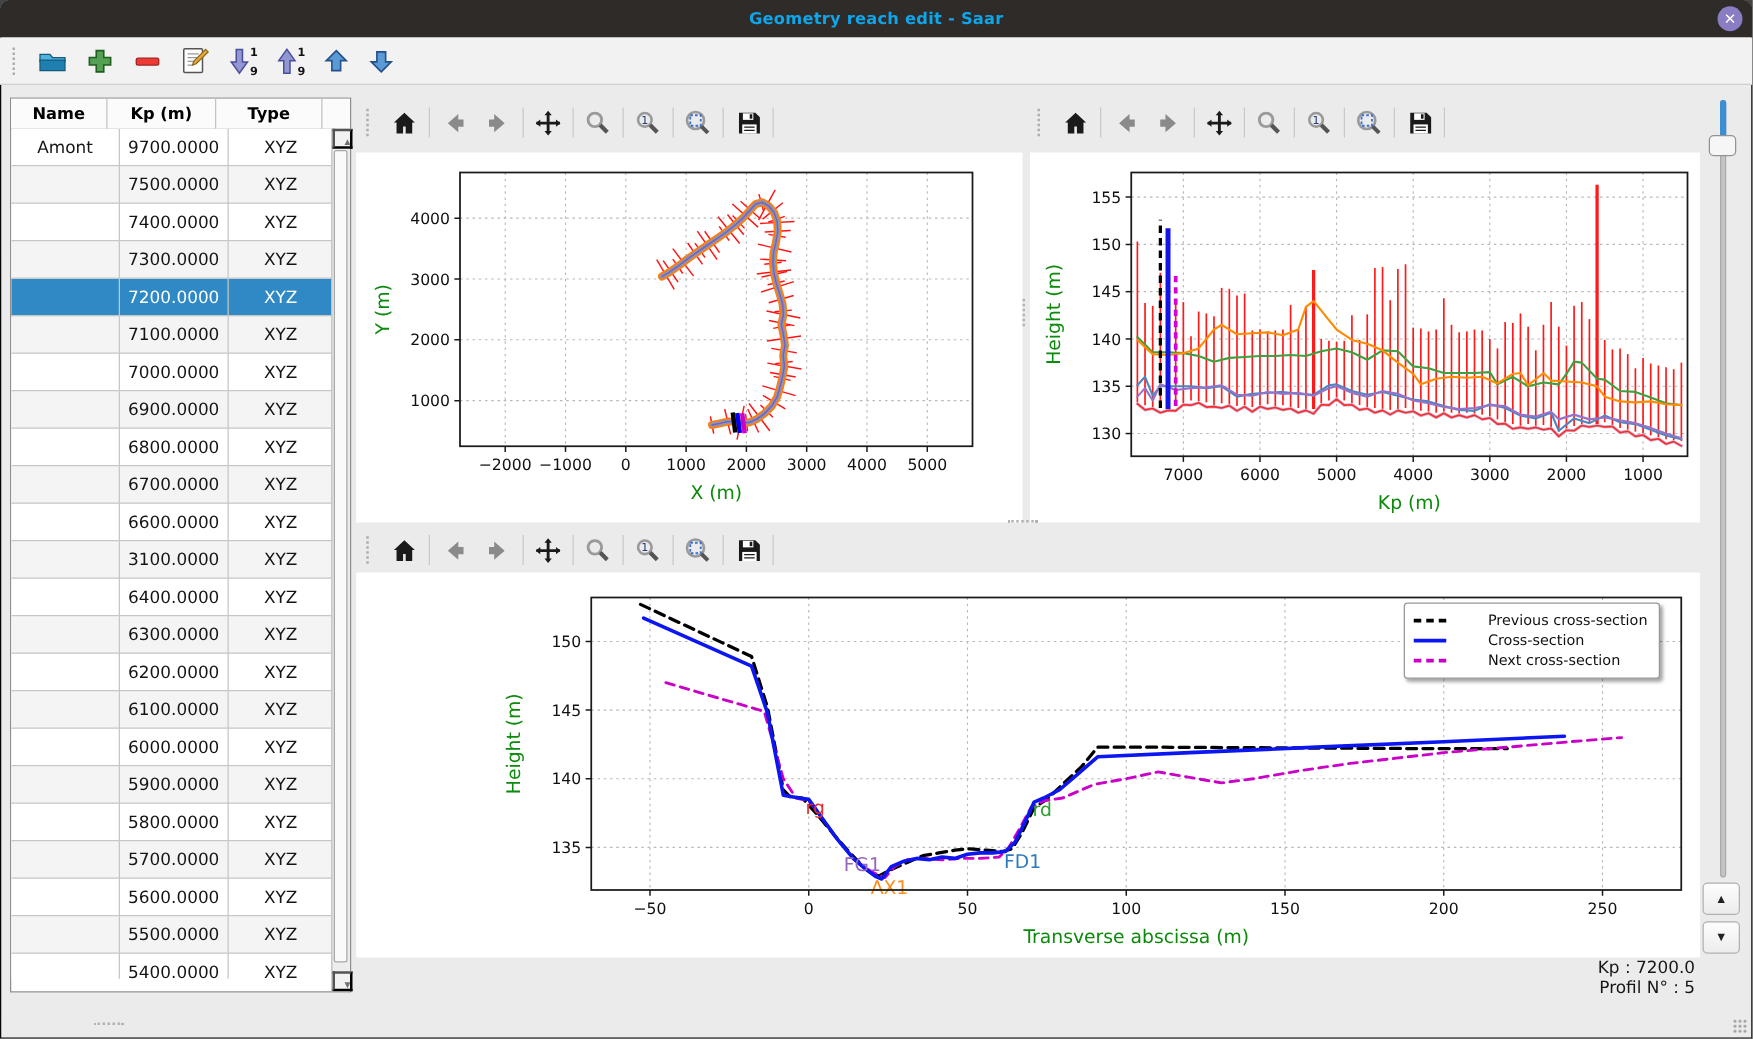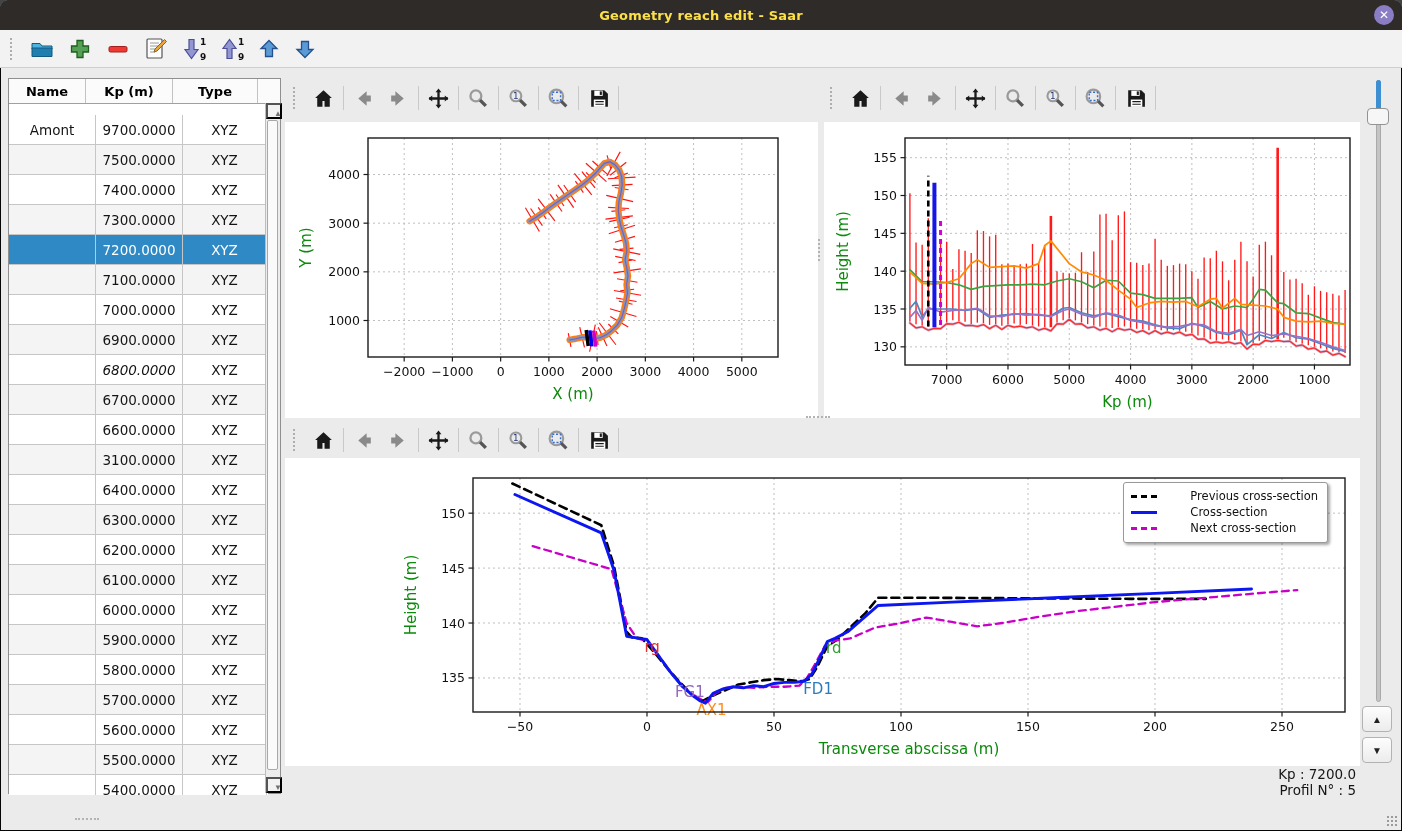--- a/index.html
+++ b/index.html
@@ -1,34 +1,34 @@
 <!DOCTYPE html>
 <html><head>
 <meta charset="utf-8">
 <style>
   html,body{margin:0;padding:0;background:#444;font-family:"DejaVu Sans","Liberation Sans",sans-serif;}
   #app-window{position:relative;width:1402px;height:831px;background:#ebebeb;border-radius:9px 9px 0 0;
     box-shadow:0 0 0 1px #050505 inset;overflow:hidden;}
   
   #title-bar{position:absolute;left:0;top:0;width:100%;height:30px;background:#2e2b29;border-radius:8px 8px 0 0;
     display:flex;align-items:center;justify-content:center;}
-  #title-text{color:#fde047;font-size:13px;font-weight:bold;letter-spacing:.2px;}
+  #title-text{color:#0ea5e9;font-size:13px;font-weight:bold;letter-spacing:.2px;}
   #close-btn{position:absolute;right:8px;top:5px;width:20px;height:20px;border-radius:50%;background:#8b7dc3;
     color:#fff;font-size:12px;line-height:20px;text-align:center;cursor:pointer;border:none;padding:0;}
   
   #app-toolbar{position:absolute;left:0;top:30px;width:100%;height:38px;background:#f2f2f2;border-bottom:1px solid #cfcfcf;
     display:flex;align-items:center;padding-left:8px;box-sizing:border-box;}
   .grip-v{width:4px;height:22px;border-left:2px dotted #aeaeae;margin:0 7px 0 2px;}
   .tb{background:transparent;border:none;padding:2px;margin:0 4px;cursor:pointer;line-height:0;}
   
   #table-panel{position:absolute;left:8px;top:78px;width:273px;height:716px;background:#fff;border:1px solid #8f8f8f;box-sizing:border-box;}
   #thead{display:flex;height:24px;background:#fbfbfb;border-bottom:1px solid #a0a0a0;font-weight:bold;font-size:13px;}
   .hc{display:flex;align-items:center;justify-content:center;border-right:1px solid #c2c2c2;box-sizing:border-box;}
   .c-name{width:77px;} .c-kp{width:87px;} .c-type{width:85px;border-right:1px solid #c2c2c2;}
-  #tbody{position:absolute;left:0;top:36px;width:259px;height:680px;overflow:hidden;}
+  #tbody{position:absolute;left:0;top:24px;width:259px;height:680px;overflow:hidden;}
   .trow{display:flex;height:30px;font-size:13.5px;color:#141414;background:#fff;}
   .trow.odd{background:#f4f4f4;}
   .trow.selected{background:#2f89c5;color:#fff;}
   .tcell{display:flex;align-items:center;justify-content:center;border-right:1px solid #c6c6c6;
     border-bottom:1px solid #c6c6c6;box-sizing:border-box;}
   
   #vscroll{position:absolute;right:0;top:24px;width:14px;height:690px;background:#ededed;border-left:1px solid #bdbdbd;}
   .sbtn{position:absolute;left:0;width:13px;height:16px;background:#f2f2f2;color:#707070;font-size:8px;
     text-align:center;line-height:16px;cursor:pointer;}
   #sthumb{position:absolute;left:1px;top:17px;width:11px;height:650px;background:#fafafa;border:1px solid #a8a8a8;
@@ -162,21 +162,21 @@
           <div class="tcell" style="width: 87px;">7000.0000</div>
           <div class="tcell" style="width: 84px;">XYZ</div>
         </div>
         <div class="trow odd">
           <div class="tcell" style="width: 87px;"></div>
           <div class="tcell" style="width: 87px;">6900.0000</div>
           <div class="tcell" style="width: 84px;">XYZ</div>
         </div>
         <div class="trow">
           <div class="tcell" style="width: 87px;"></div>
-          <div class="tcell" style="width: 87px; font-style: italic;">6800.0000</div>
+          <div class="tcell" style="width: 87px;">6800.0000</div>
           <div class="tcell" style="width: 84px;">XYZ</div>
         </div>
         <div class="trow odd">
           <div class="tcell" style="width: 87px;"></div>
           <div class="tcell" style="width: 87px;">6700.0000</div>
           <div class="tcell" style="width: 84px;">XYZ</div>
         </div>
         <div class="trow">
           <div class="tcell" style="width: 87px;"></div>
           <div class="tcell" style="width: 87px;">6600.0000</div>

